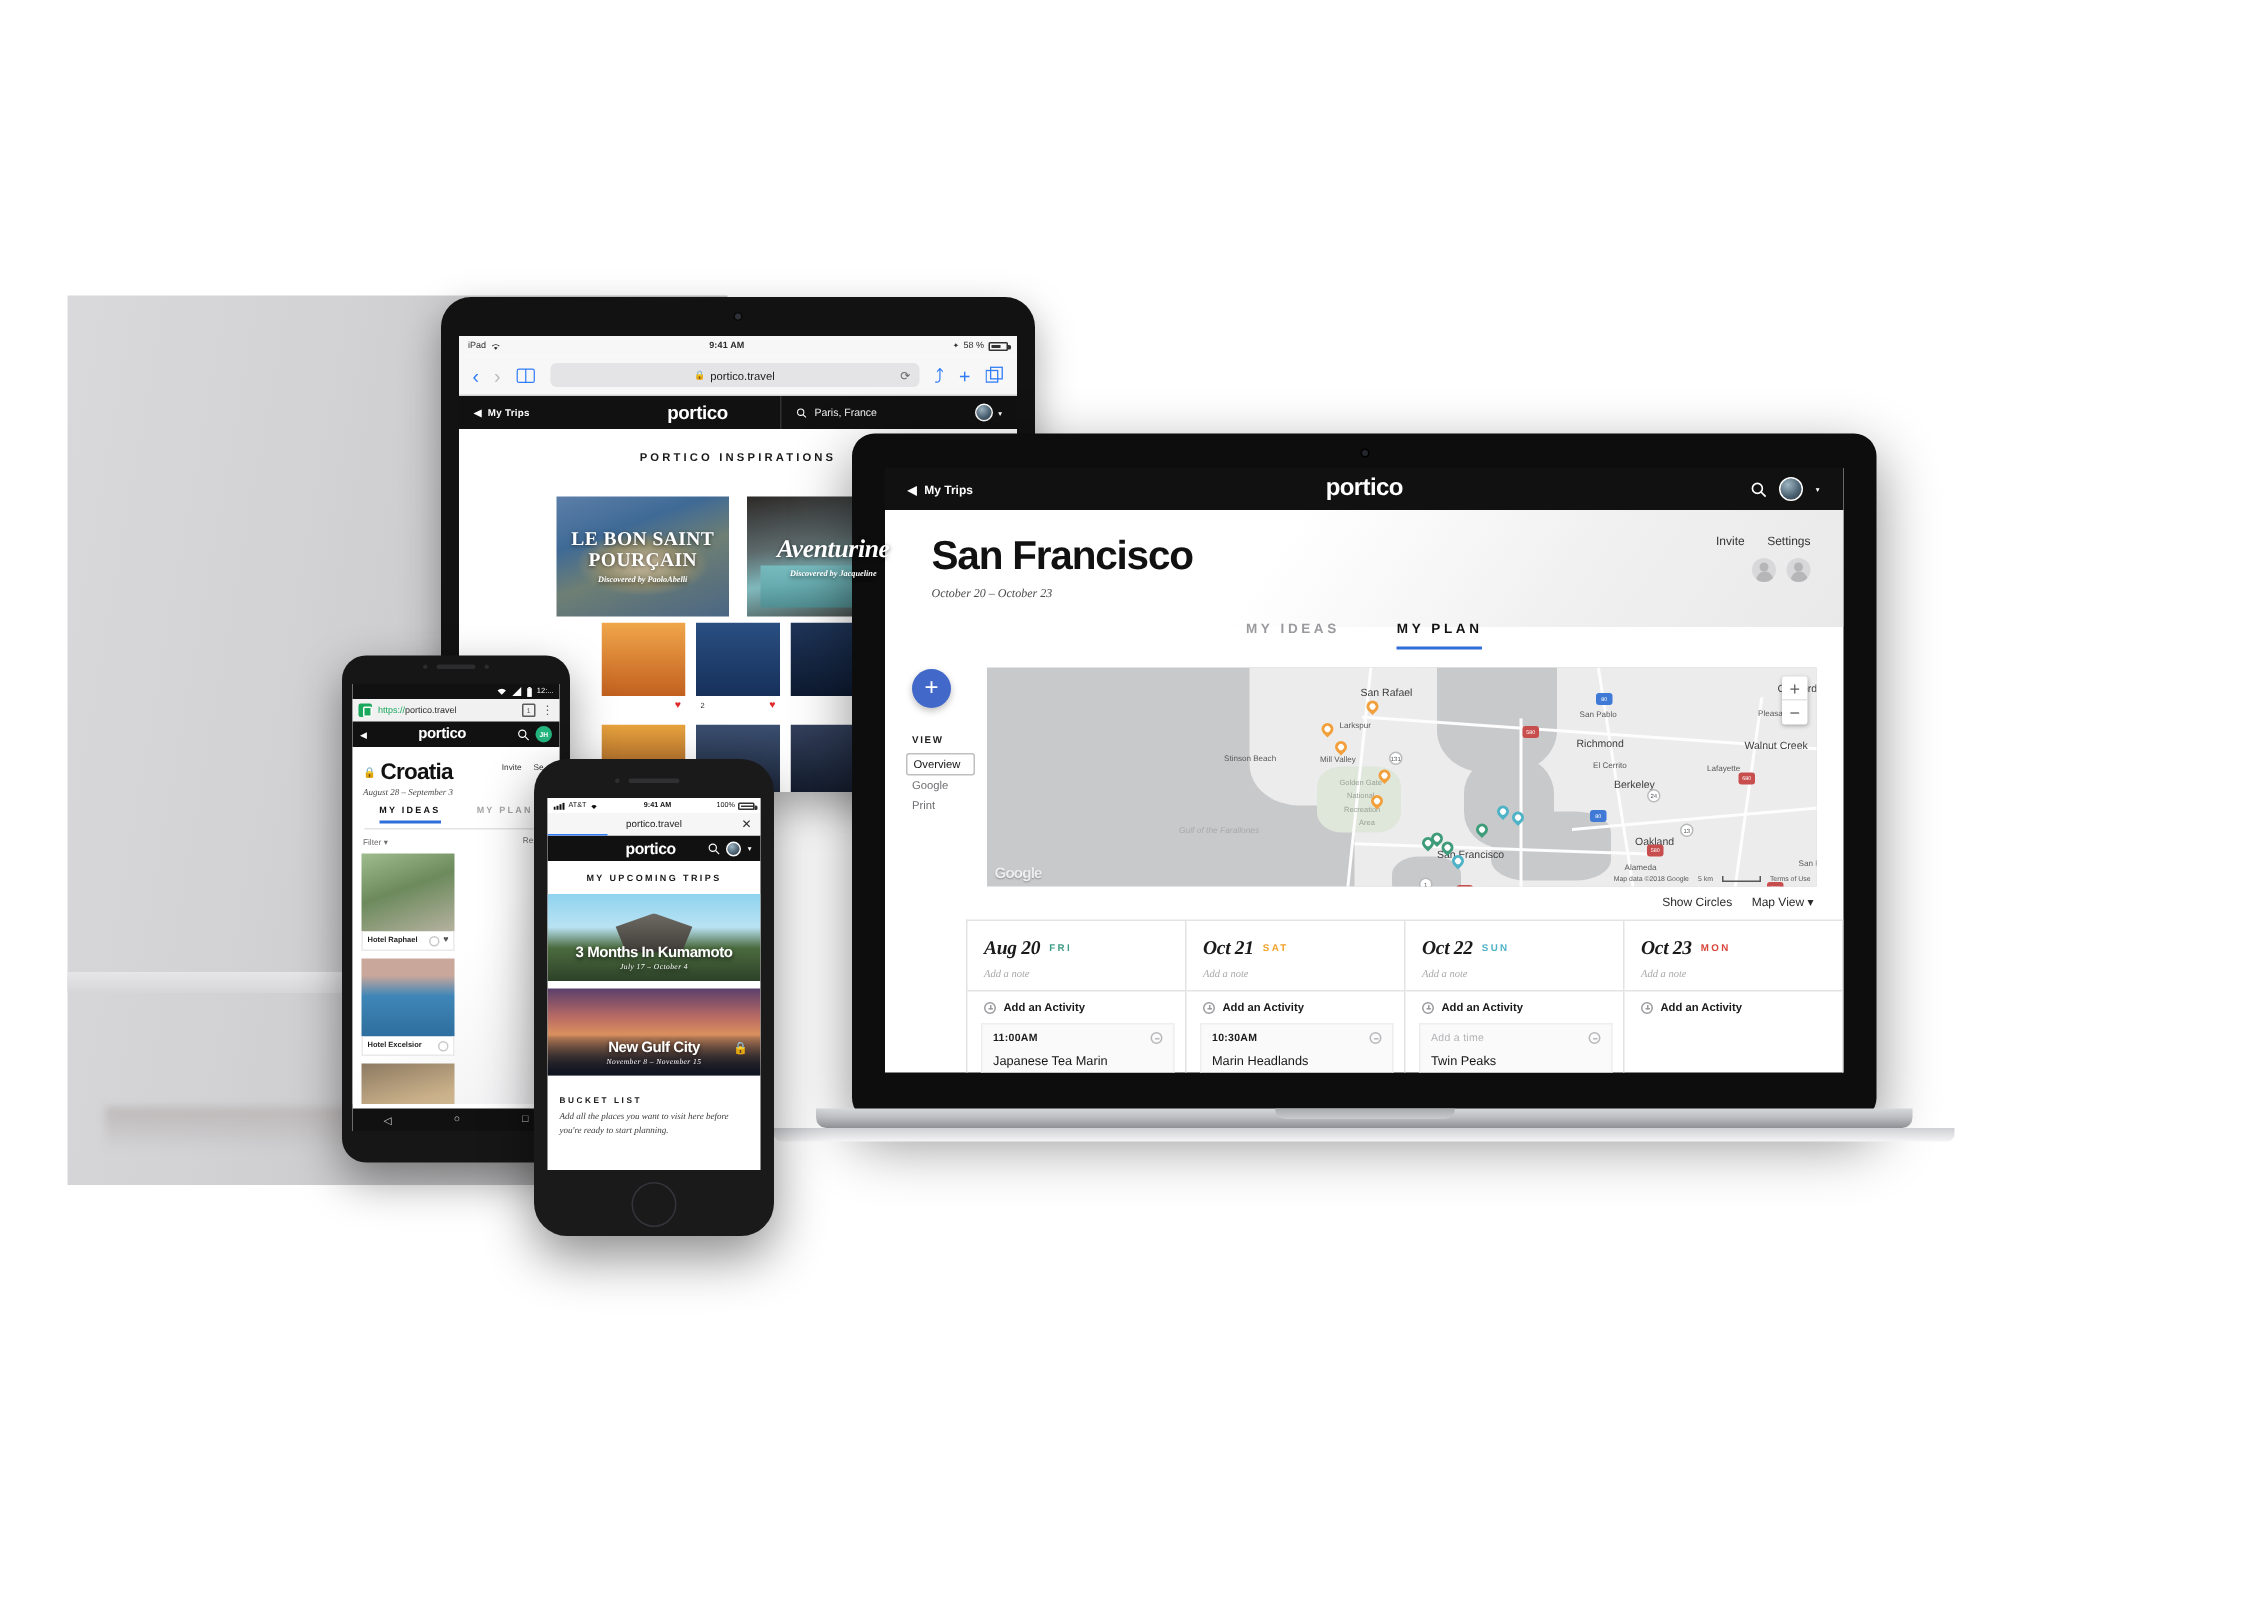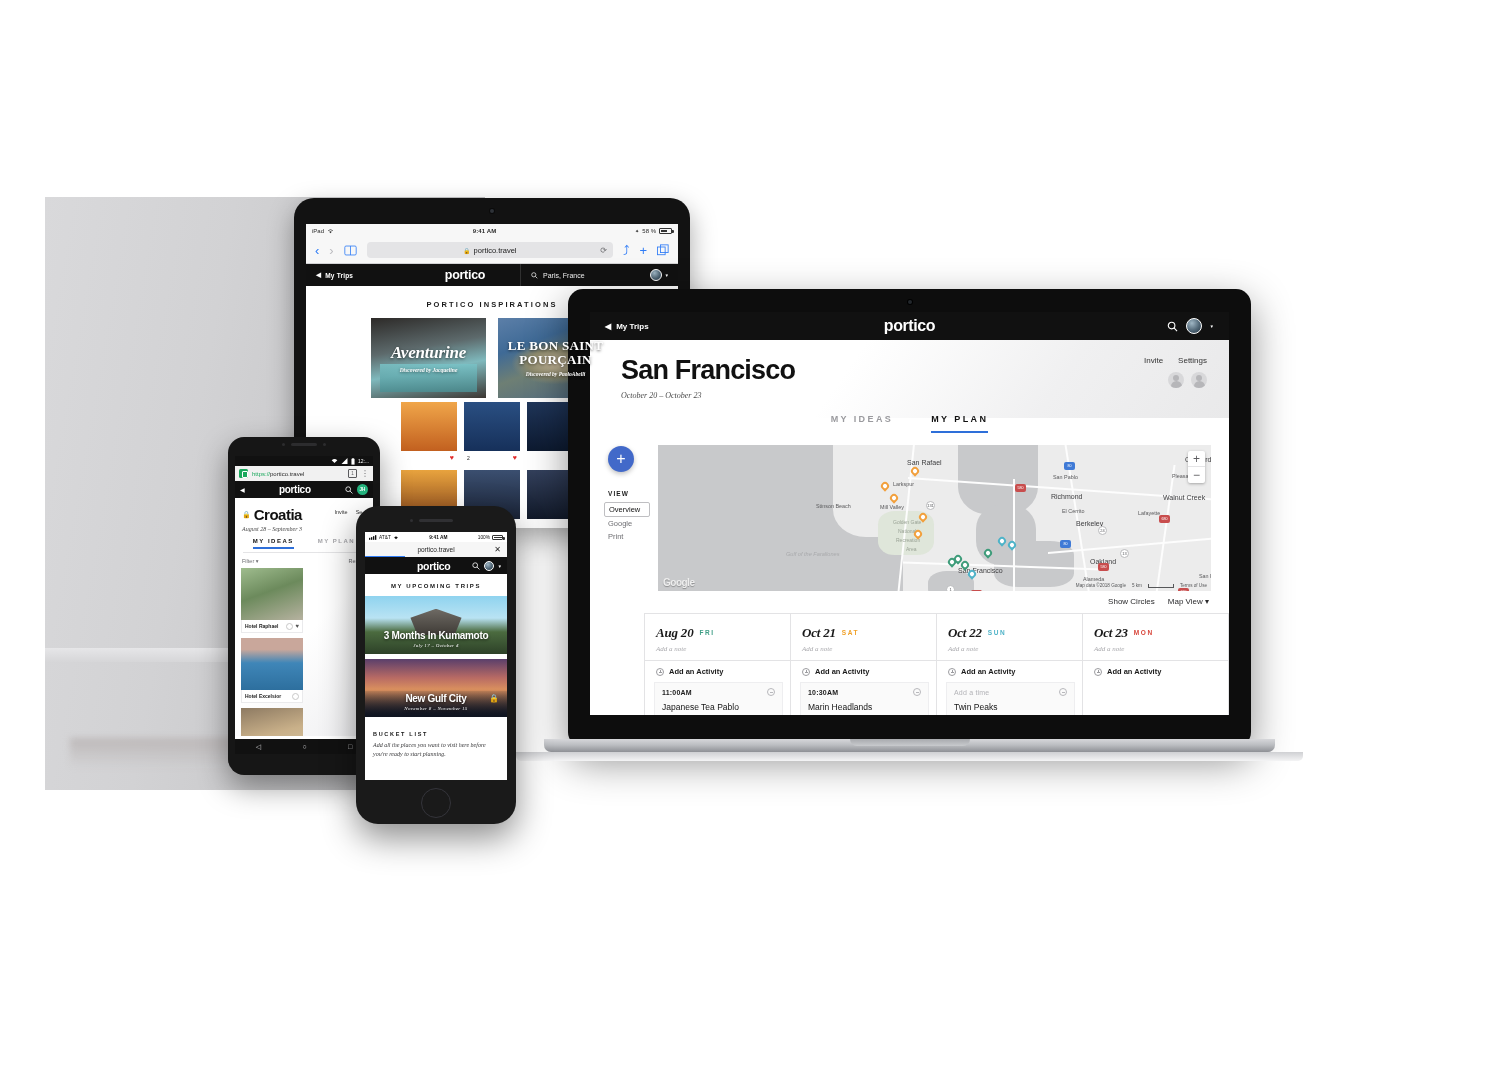--- a/index.html
+++ b/index.html
@@ -56,21 +56,21 @@
   .pn-left{ width:104px; display:flex; align-items:center; gap:4px; padding-left:10px; font-size:6.5px; font-weight:700; letter-spacing:.2px;}
   .pn-logo{ flex:0 0 auto; width:110px; text-align:center; font-size:12.5px; font-weight:800; letter-spacing:-.3px;}
   .pn-search{ flex:1; display:flex; align-items:center; gap:5px; font-size:7px; color:#efefef; border-left:1px solid #303030; height:100%; padding-left:10px;}
   .pn-right{ flex:0 0 auto; display:flex; align-items:center; gap:3px; padding-right:10px;}
   .avatar{ width:12px;height:12px;border-radius:50%;
            background:radial-gradient(circle at 35% 30%,#9fb6c4,#4a6070 60%,#2c3a44);
            border:1px solid #fff; }
   .caret{ font-size:5px; color:#fff; }
 
   .ipad-body{ background:#fff; height:242px; overflow:hidden; position:relative;}
-  .sec-head{ text-align:center; font-size:7.5px; font-weight:800; letter-spacing:2.1px; color:#1b1b1b; padding:14px 0 9px;}
+  .sec-head{ text-align:center; font-size:7.5px; font-weight:800; letter-spacing:2.1px; color:#1b1b1b; padding:14px 0 22px;}
   .insp-row{ display:flex; gap:12px; justify-content:center; }
   .insp-card{ width:115px; height:80px; position:relative; overflow:hidden; }
   .insp-1{ background:linear-gradient(160deg,#5c7fa8 0%,#3f6a96 30%,#6e7f74 55%,#4a6684 100%); }
   .insp-1:after{ content:""; position:absolute; left:12%; top:30%; width:76%; height:52%;
       background:radial-gradient(ellipse at 50% 50%,#cdbda0 0%,#8e8b6e 45%,rgba(80,90,110,0) 72%); }
   .insp-2{ background:linear-gradient(170deg,#2d2a28 0%,#5d6a6c 38%,#7fb9bd 62%,#3c3632 100%); }
   .insp-2:after{ content:""; position:absolute; left:8%; top:58%; width:84%; height:34%;
       background:linear-gradient(180deg,#79c2c6,#4c8f93); opacity:.85; }
   .insp-cap{ position:absolute; inset:0; display:flex; flex-direction:column; justify-content:center;
              align-items:center; text-align:center; color:#fff; text-shadow:0 1px 3px rgba(0,0,0,.6); z-index:2;}
@@ -336,31 +336,31 @@
         </div>
         <div class="pn-right">
           <span class="avatar"></span>
           <span class="caret">▾</span>
         </div>
       </div>
 
       <div class="ipad-body">
         <div class="sec-head">PORTICO INSPIRATIONS</div>
         <div class="insp-row">
-          <div class="insp-card insp-2">
-            <div class="insp-cap">
-              <div class="insp-t2">Aventurine</div>
-              <div class="insp-sub">Discovered by Jacqueline</div>
-            </div>
-          </div>
           <div class="insp-card insp-1">
             <div class="insp-cap">
               <div class="insp-t1">LE BON SAINT</div>
               <div class="insp-t1">POURÇAIN</div>
               <div class="insp-sub">Discovered by PaoloAbelli</div>
+            </div>
+          </div>
+          <div class="insp-card insp-2">
+            <div class="insp-cap">
+              <div class="insp-t2">Aventurine</div>
+              <div class="insp-sub">Discovered by Jacqueline</div>
             </div>
           </div>
         </div>
 
         <div class="comm-grid">
           <div class="comm-card">
             <div class="pic" style="background:linear-gradient(180deg,#f0a64a,#c2601f)"></div>
             <div class="bar">
                 <span></span>
                 <span class="heart">♥</span>
@@ -577,21 +577,21 @@
               </div>
               <div class="cal-add">
                 <span class="circ-plus"></span>
                 <span>Add an Activity</span>
               </div>
               <div class="act">
                 <div class="act-top">
                   <span class="act-time">11:00AM</span>
                   <span class="circ-minus"></span>
                 </div>
-                <div class="act-name">Japanese Tea Pablo</div>
+                <div class="act-name">Japanese Tea Marin</div>
               </div>
             </div>
             <div class="cal-col">
               <div class="cal-top">
                 <div><span class="cal-date">Oct 21</span><span class="cal-dow" style="color: rgb(240, 161, 41);">SAT</span></div>
                 <div class="cal-note">Add a note</div>
               </div>
               <div class="cal-add">
                 <span class="circ-plus"></span>
                 <span>Add an Activity</span>

